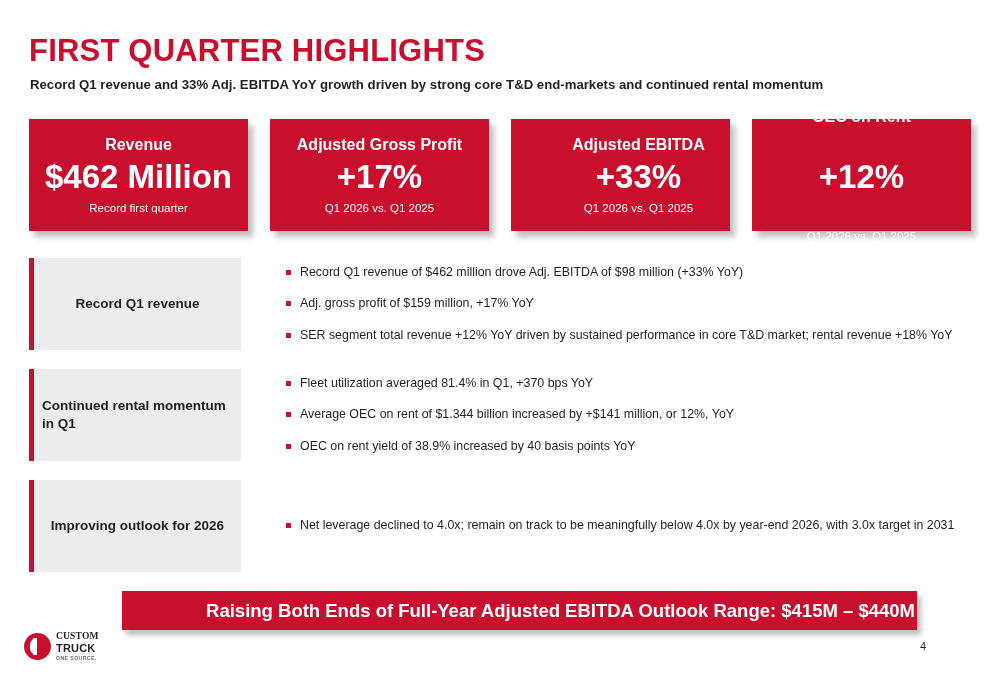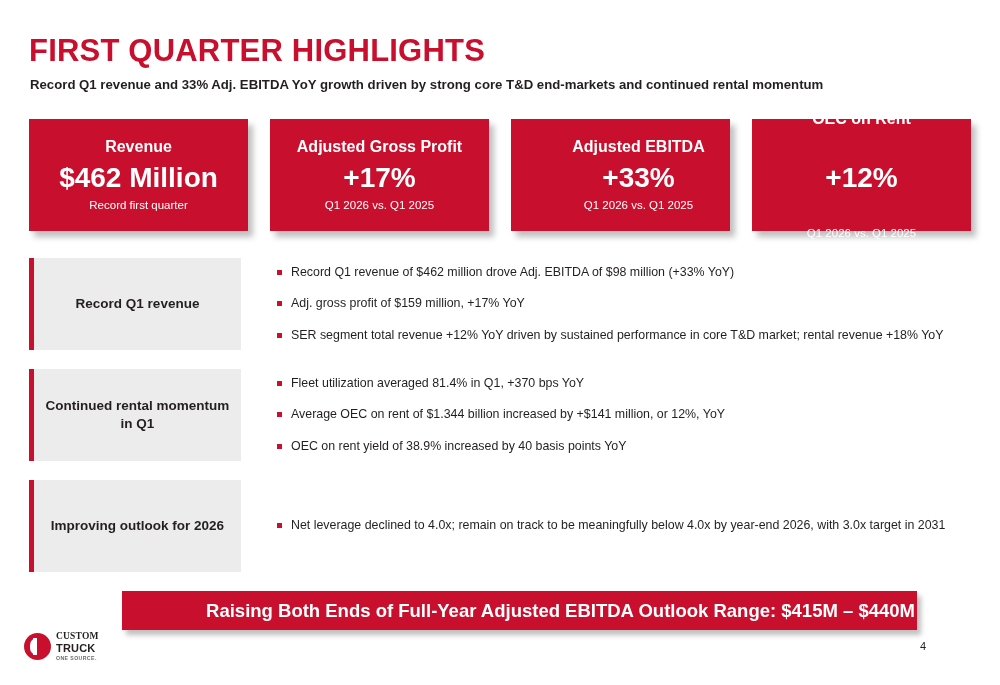--- a/index.html
+++ b/index.html
@@ -66,21 +66,21 @@
     justify-content: center;
     text-align: center;
   }
   .kpi-label {
     font-size: 16px;
     font-weight: bold;
     line-height: 1.1;
     margin-bottom: 7px;
   }
   .kpi-value {
-    font-size: 28px;
+    font-size: 33px;
     font-weight: bold;
     line-height: 1.05;
     margin-bottom: 7px;
   }
   .kpi-note {
     font-size: 11.5px;
     font-weight: normal;
     line-height: 1.1;
   }
 
@@ -101,31 +101,30 @@
   .section-label {
     position: absolute;
     left: 5px;
     top: 0;
     width: 207px;
     height: 100%;
     background: #ececec;
     display: flex;
     align-items: center;
     justify-content: center;
-    text-align: center;
     font-size: 13.5px;
     font-weight: bold;
     color: #231f20;
     box-sizing: border-box;
     padding: 12px 8px;
     line-height: 1.35;
   }
   .bullets {
     position: absolute;
-    left: 248px;
+    left: 257px;
     top: 0;
     right: 0;
     height: 100%;
     display: flex;
     flex-direction: column;
     justify-content: center;
   }
   .bullet {
     position: relative;
     padding-left: 14px;

